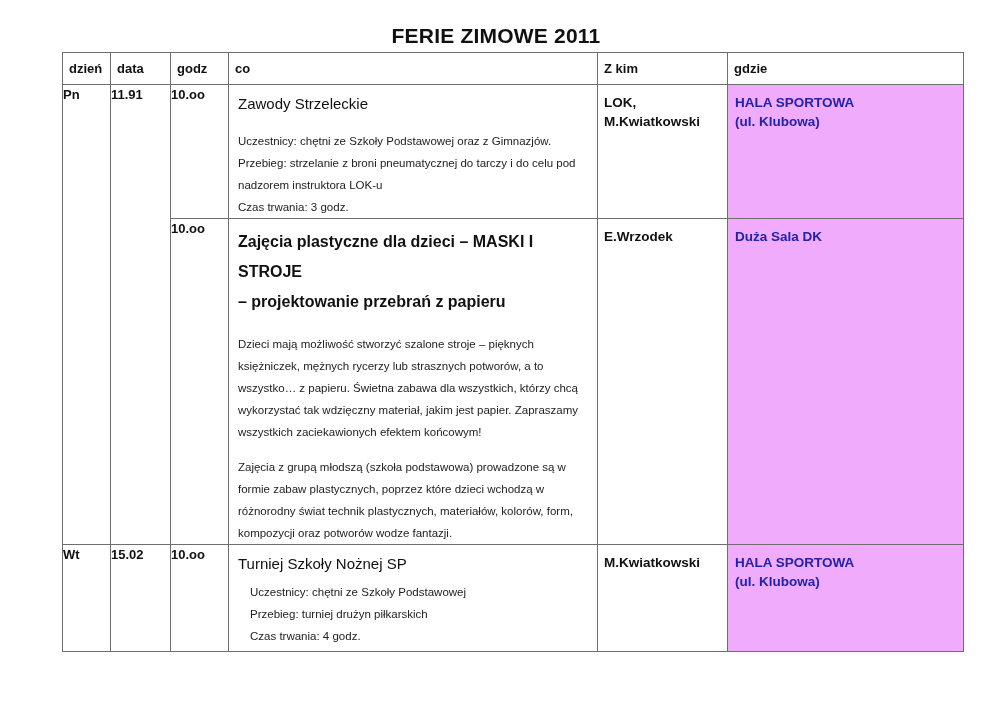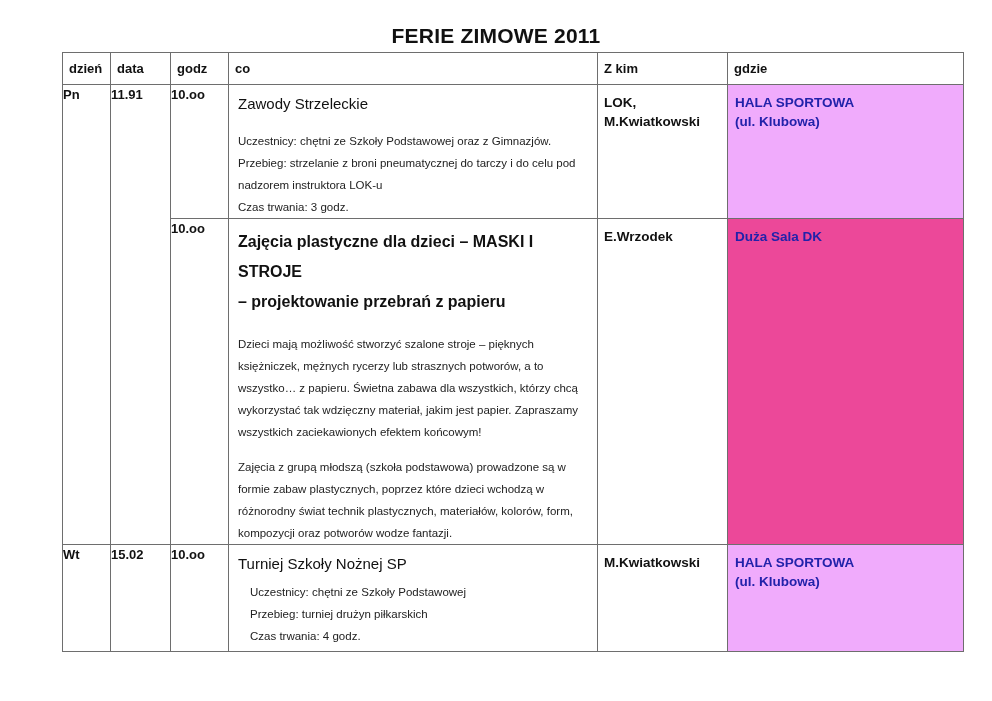--- a/index.html
+++ b/index.html
@@ -78,21 +78,21 @@
   td.c-with div { line-height: 19px; white-space: nowrap; }
   td.c-where { padding: 8px 4px 0 7px; }
   td.c-where div {
     font-weight: bold;
     font-size: 13.5px;
     line-height: 19px;
     color: #2222AA;
     white-space: nowrap;
   }
   .bg-yellow { background: #f0abfc; }
-  .bg-magenta { background: #ec4899; }
+  .bg-magenta { background: #f0abfc; }
   .r-header { height: 32px; }
   .r-one    { height: 134px; }
   .r-two    { height: 307px; }
   .r-three  { height: 107px; }
 </style>
 </head>
 <body>
 
 <div class="page-title">FERIE ZIMOWE  2011</div>
 

